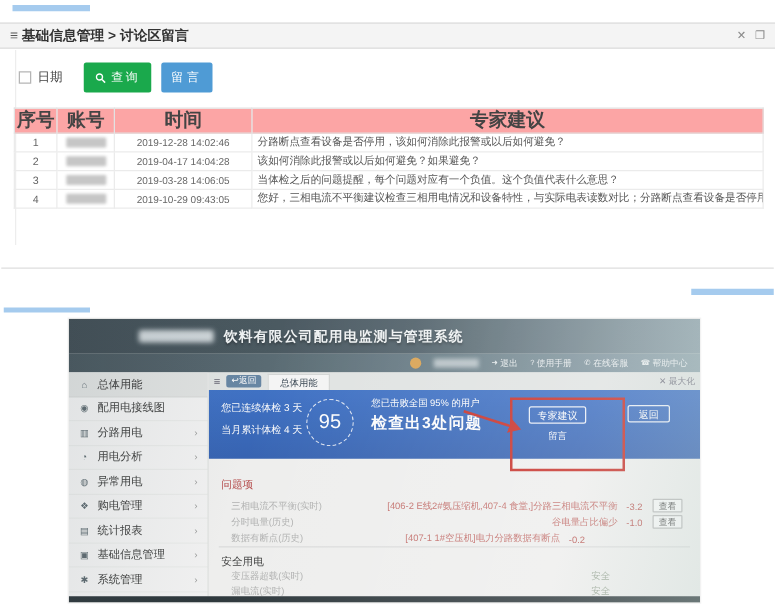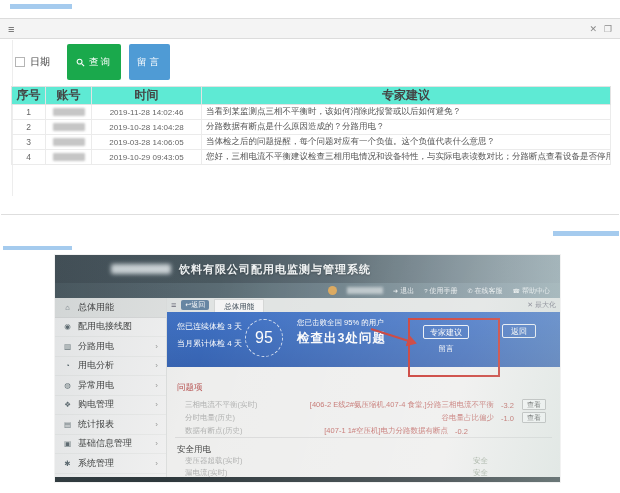--- a/index.html
+++ b/index.html
@@ -31,31 +31,31 @@
   .cb { width:10px; height:10px; border:1px solid #b5b5b5; background:#fff; display:inline-block; margin-right:5px; }
   .date-label { margin-right:7px; }
   .date-wrap { position:relative; }
   .date-input { width:102px; height:19px; border:1px solid #ccc; background:#fbfbfb;
     font-size:9px; padding:0 16px 0 5px; color:#555; outline:none;
     font-family:"Liberation Sans","DejaVu Sans",sans-serif; }
   .date-input::placeholder { color:#aaa; }
   .cal-icon { position:absolute; right:4px; top:5px; width:9px; height:9px;
     border:1px solid #777; border-radius:1px; }
   .cal-icon::before { content:""; position:absolute; left:0; right:0; top:2px; height:1px; background:#777; }
-  .btn { height:36px; border:none; border-radius:2px; color:#fff; font-size:9.5px;
+  .btn { height:24px; border:none; border-radius:2px; color:#fff; font-size:9.5px;
     display:flex; align-items:center; justify-content:center; cursor:pointer;
     font-family:"Liberation Sans","DejaVu Sans",sans-serif; }
   .btn-green { margin-left:10px; background:#1aa94c; letter-spacing:2px; padding:0 9px; gap:4px; }
   .btn-blue  { margin-left:8px;  background:#4f9bd5; letter-spacing:3px; padding:0 8px; }
   .mag { width:9px; height:9px; flex:0 0 auto; }
 
   table.msg { position:absolute; top:46px; left:10px; width:600px;
     border-collapse:collapse; table-layout:fixed; font-size:8.5px; color:#555; }
-  .msg th { background:#5eead4; border:1px solid #e2e2e2; height:14px;
-    font-size:12px; font-weight:bold; color:#444; }
+  .msg th { background:#fca5a5; border:1px solid #e2e2e2; height:14px;
+    font-size:15px; font-weight:bold; color:#444; }
   .msg td { border:1px solid #ebebeb; height:15px; padding:0 4px;
     white-space:nowrap; overflow:hidden; }
   .col-num{width:34px;} .col-acct{width:46px;} .col-time{width:110px;}
   .td-num { text-align:center; color:#666; }
   .td-time { text-align:center; color:#666; font-size:8px; }
   .redact-acct { width:32px; height:8px; background:#c6c6c6; filter:blur(1.3px);
     margin:0 auto; border-radius:1px; }
 
   
   .photo { position:absolute; left:55px; top:255px; width:505px; height:227px;
@@ -139,20 +139,21 @@
 </style>
 </head>
 <body>
 
 <div class="stage">
 
   <div class="accent accent-top"></div>
 
   <div class="panel-header">
     <span class="ph-menu">≡</span>
+    <span>基础信息管理 &gt; 讨论区留言</span>
     <span class="ph-icons">
       <span>✕</span>
       <span>❐</span>
     </span>
   </div>
 
   <div class="main-panel">
     <div class="vline"></div>
 
     <div class="filter-row">
@@ -182,30 +183,30 @@
         <th>序号</th>
         <th>账号</th>
         <th>时间</th>
         <th>专家建议</th>
       </tr>
       <tr>
         <td class="td-num">1</td>
         <td>
               <div class="redact-acct"></div>
             </td>
-        <td class="td-time">2019-11-28 14:02:46</td>
-        <td>当看到某监测点三相不平衡时，该如何消除此报警或以后如何避免？</td>
+        <td class="td-time">2019-12-28 14:02:46</td>
+        <td>分路断点查看设备是否停用，该如何消除此报警或以后如何避免？</td>
       </tr>
       <tr>
         <td class="td-num">2</td>
         <td>
               <div class="redact-acct"></div>
             </td>
-        <td class="td-time">2019-10-28 14:04:28</td>
-        <td>分路数据有断点是什么原因造成的？分路用电？</td>
+        <td class="td-time">2019-04-17 14:04:28</td>
+        <td>该如何消除此报警或以后如何避免？如果避免？</td>
       </tr>
       <tr>
         <td class="td-num">3</td>
         <td>
               <div class="redact-acct"></div>
             </td>
         <td class="td-time">2019-03-28 14:06:05</td>
         <td>当体检之后的问题提醒，每个问题对应有一个负值。这个负值代表什么意思？</td>
       </tr>
       <tr>

